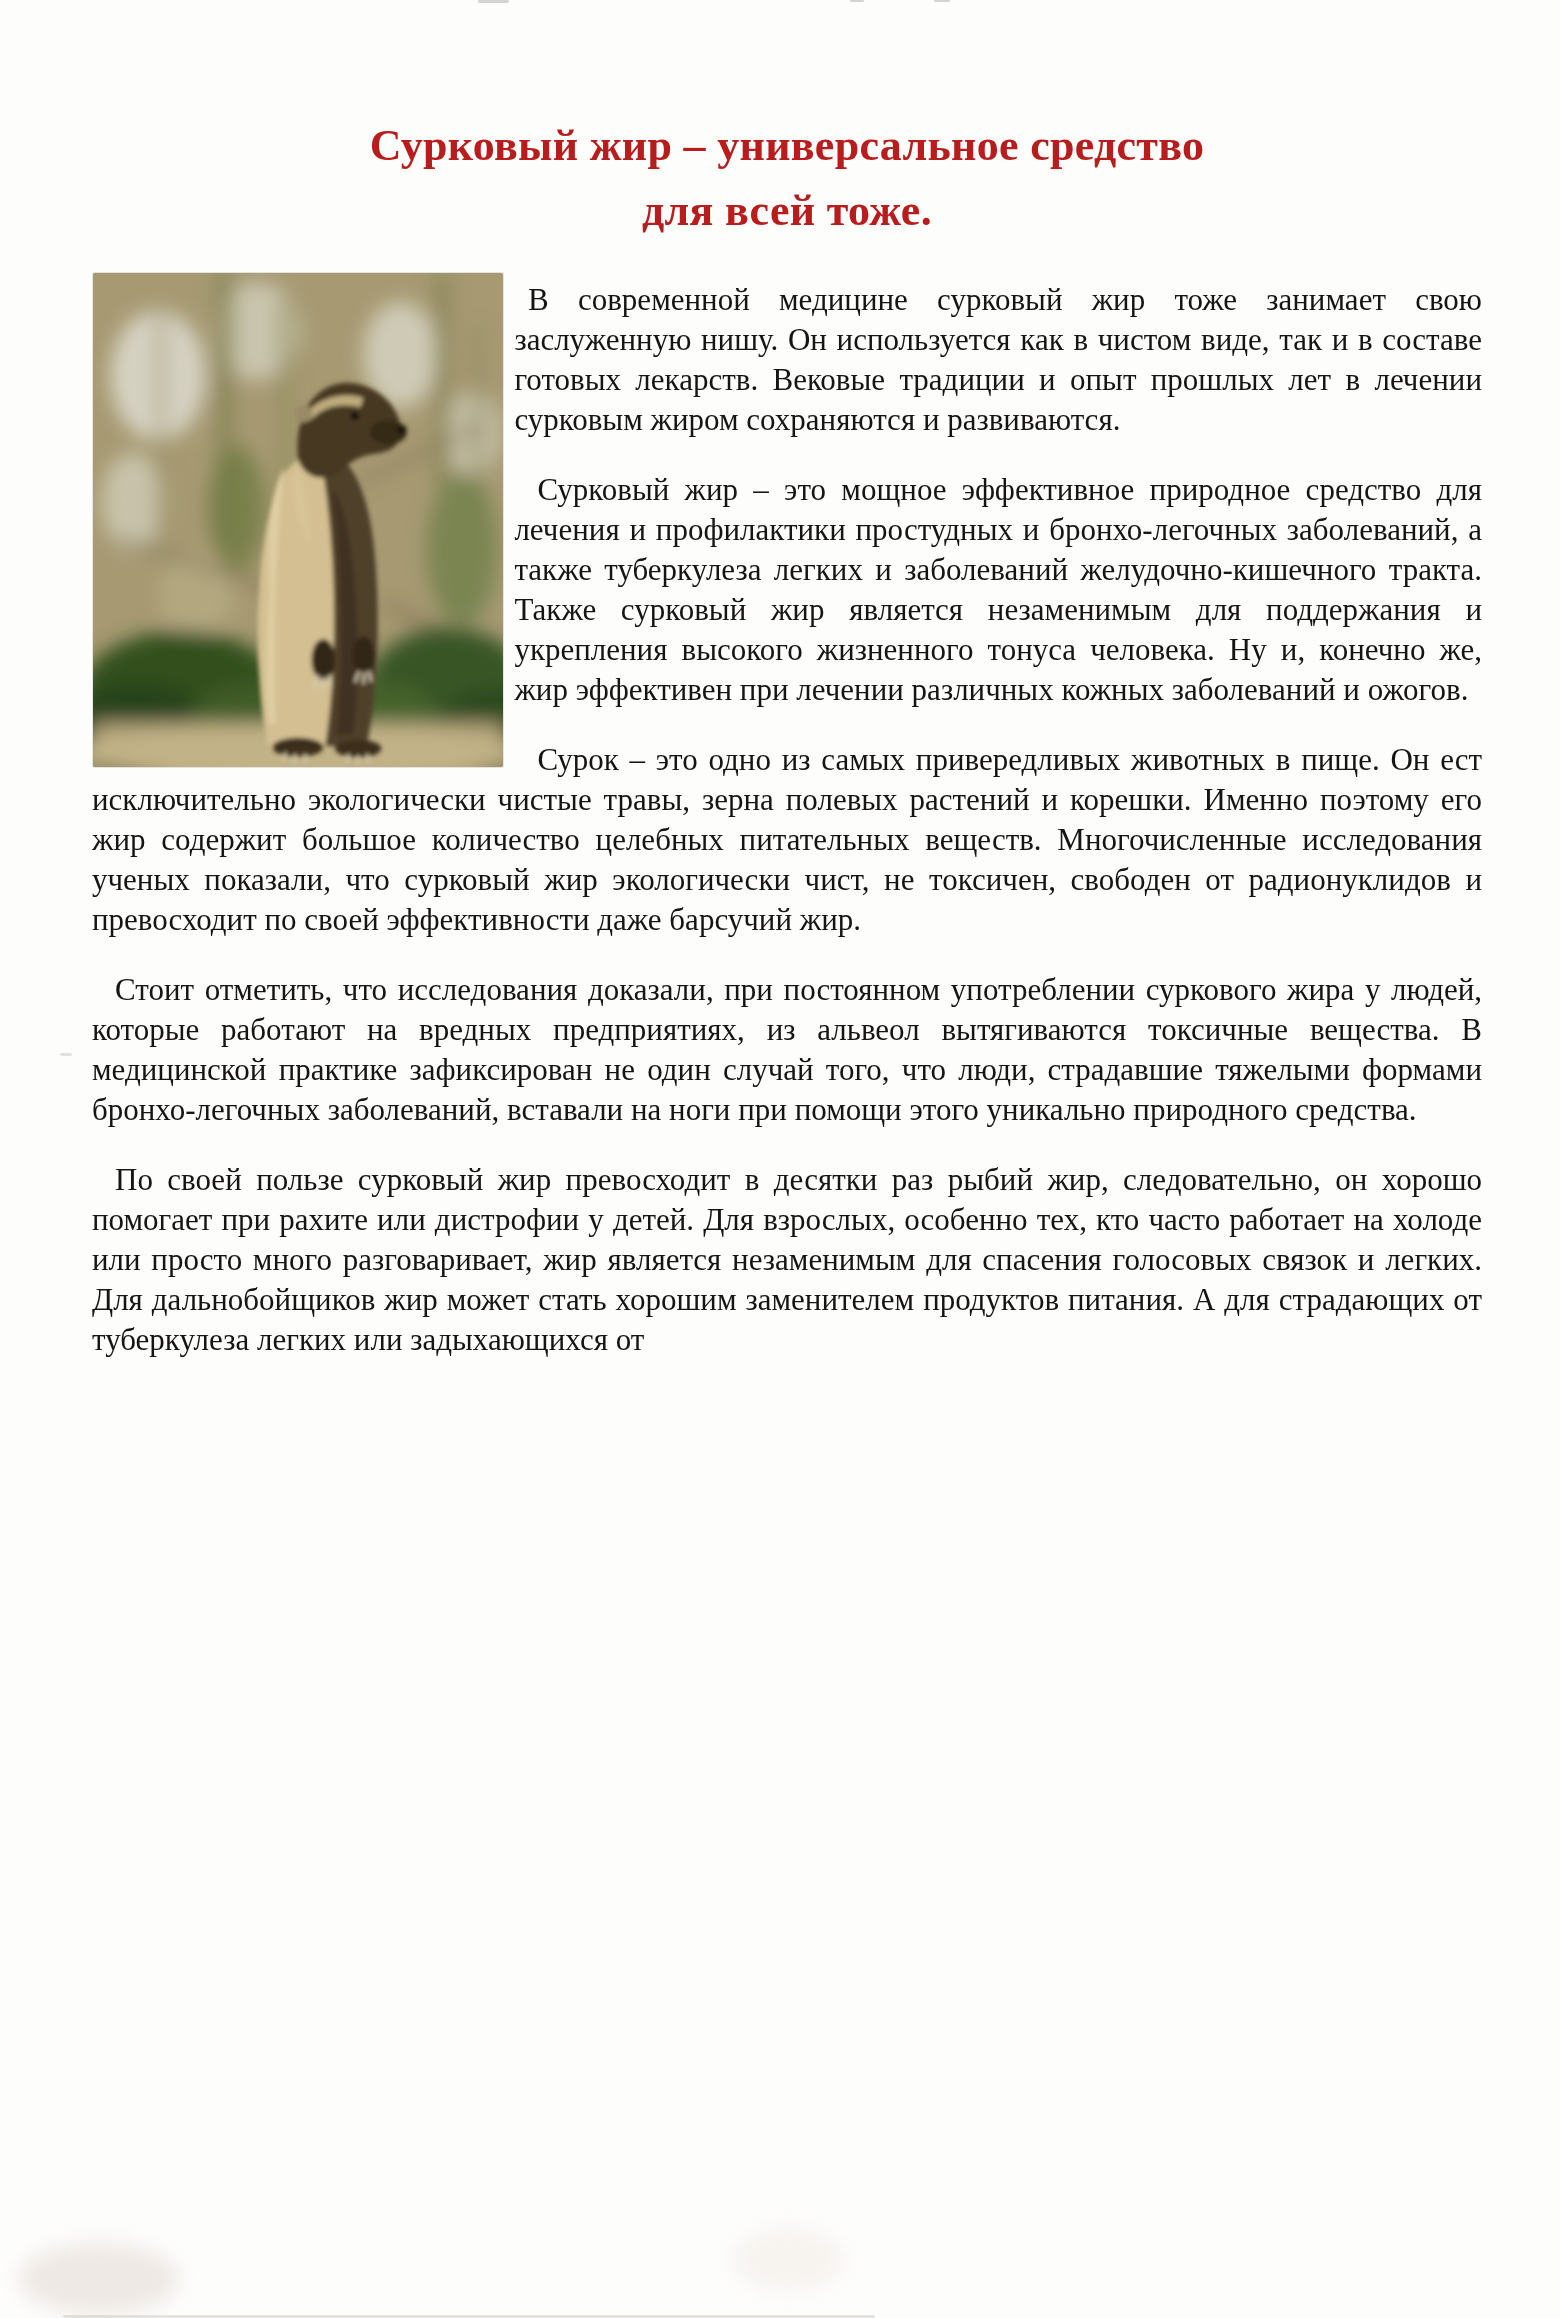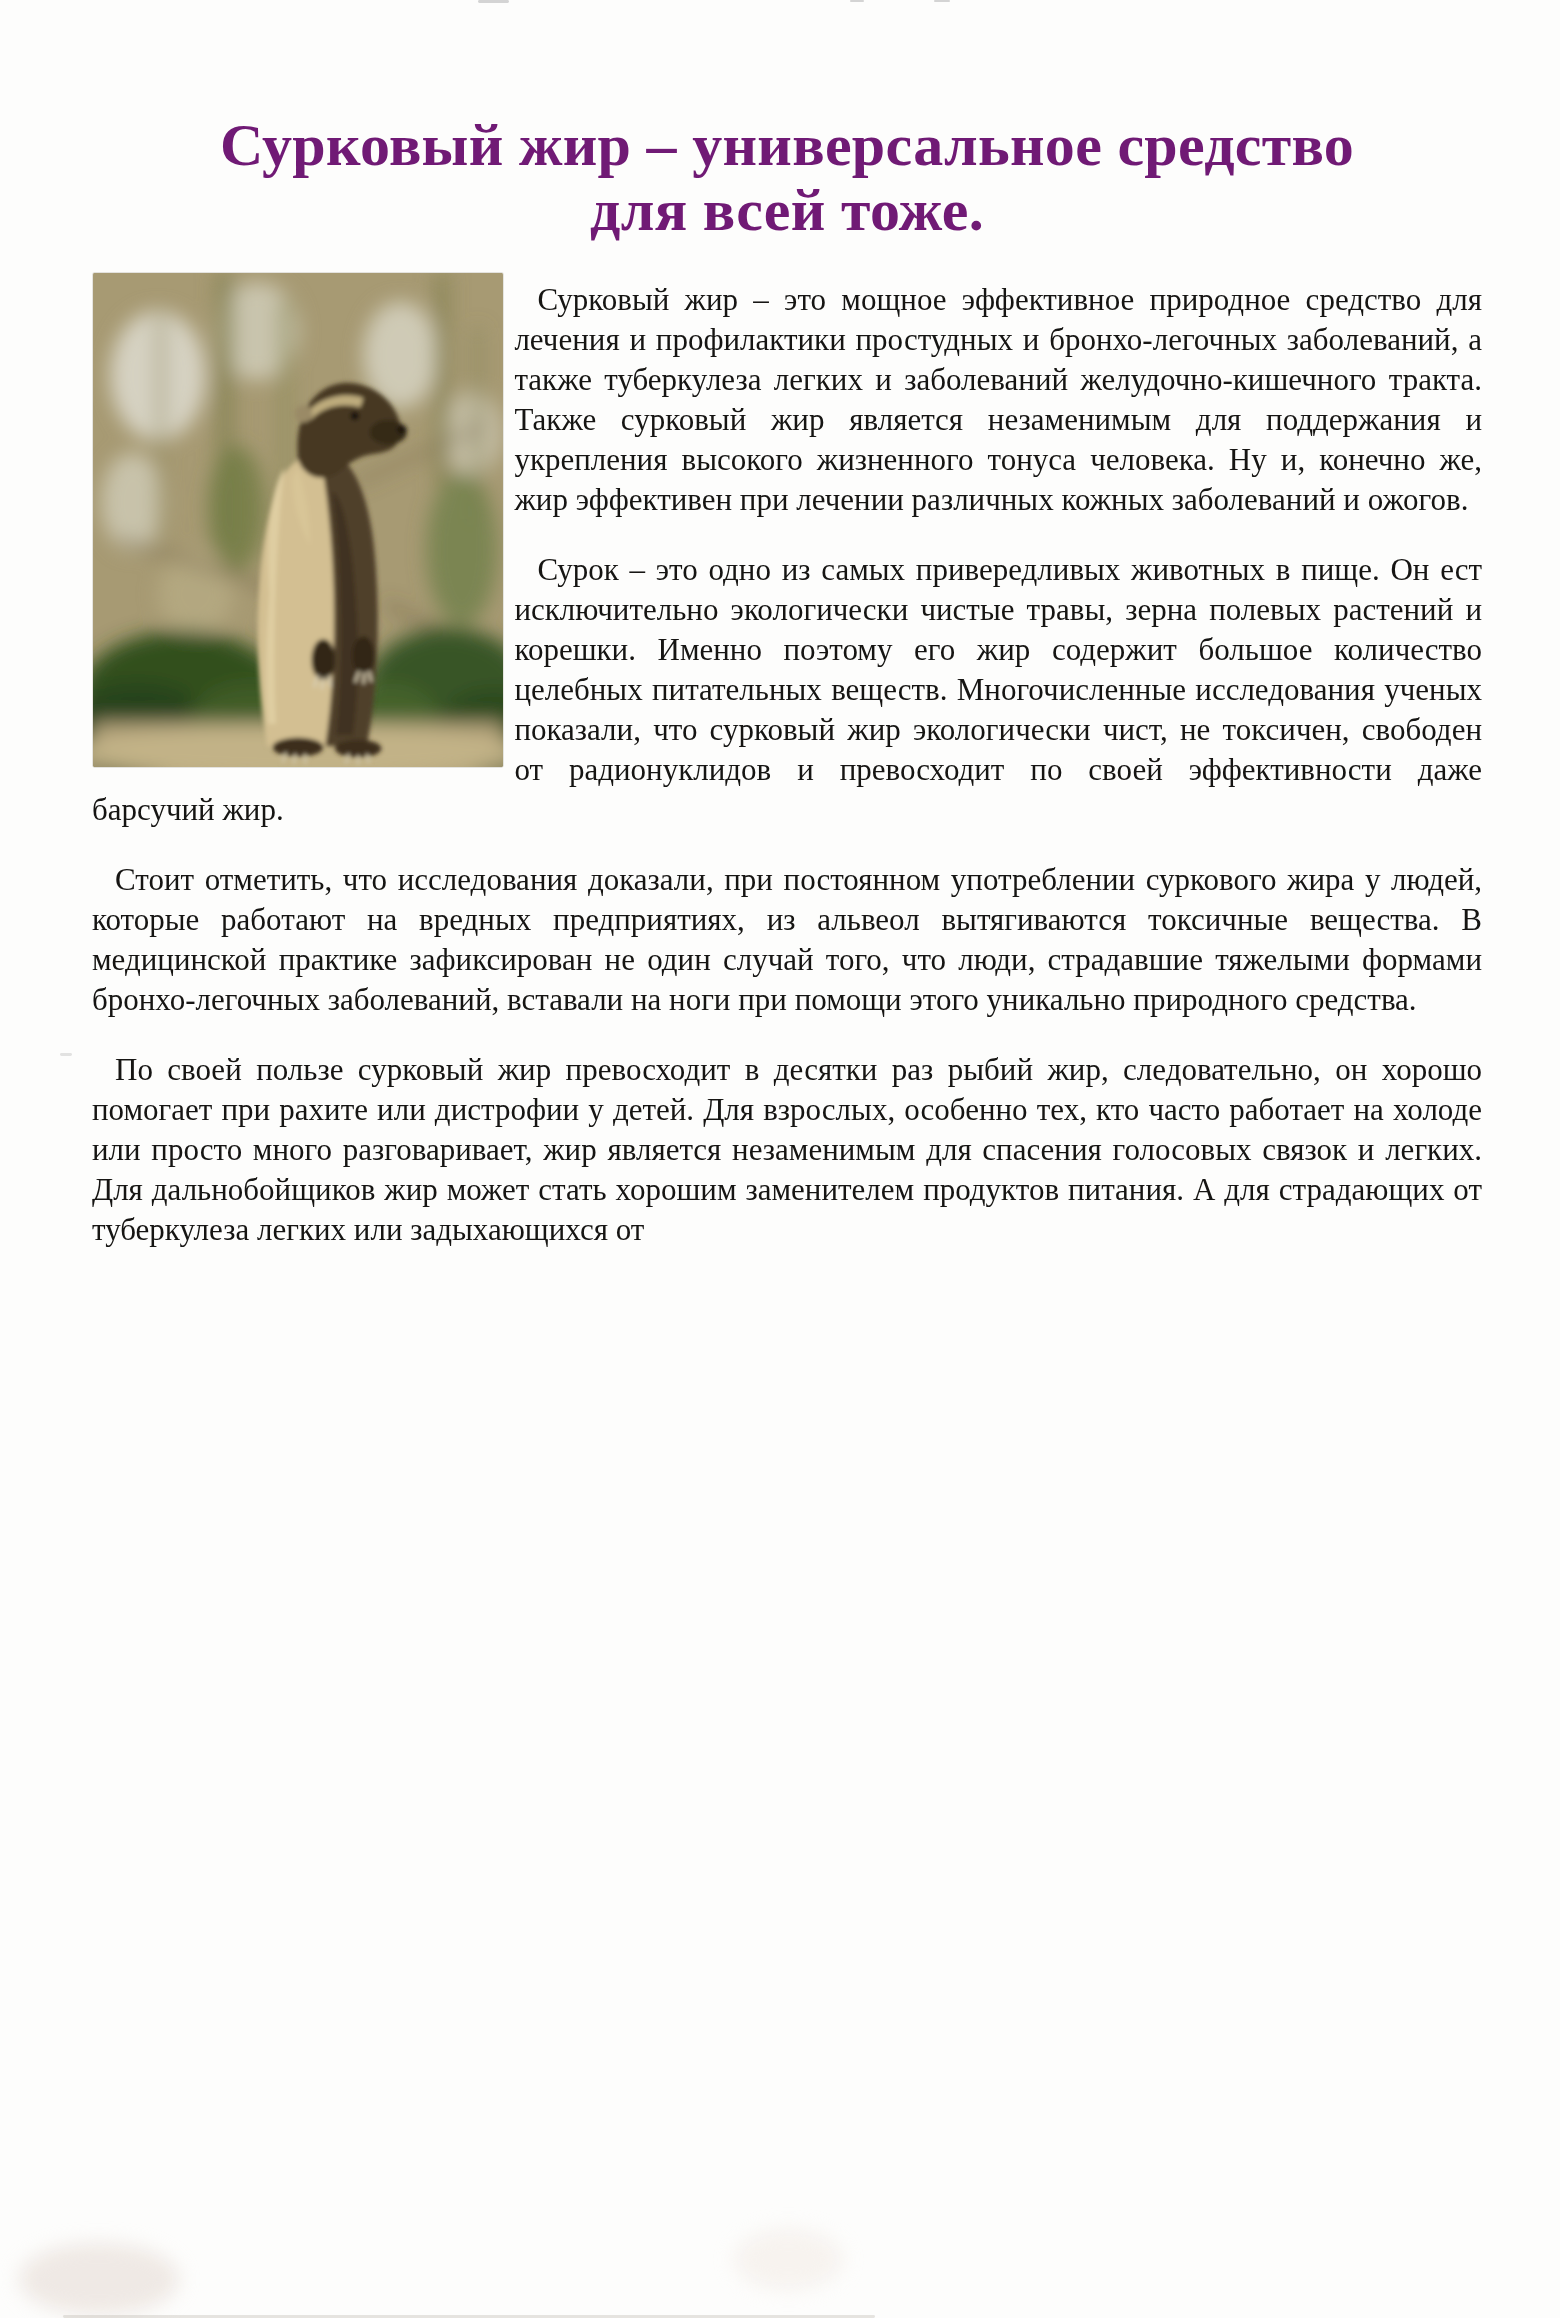--- a/index.html
+++ b/index.html
@@ -15,24 +15,24 @@
     overflow: hidden;
     font-family: "Liberation Serif", "DejaVu Serif", serif;
     color: #161513;
   }
   .content {
     padding: 113px 79px 0 92px;
   }
   .doc-title {
     text-align: center;
     font-weight: bold;
-    font-size: 60px;
+    font-size: 44px;
     line-height: 65px;
     letter-spacing: 0.3px;
-    color: #701a75;
+    color: #b91c1c;
     margin: 0 0 37px 0;
   }
   .doc-title .t-line { display: block; }
   .body-text {
     font-size: 31px;
     line-height: 40px;
     text-align: justify;
   }
   .body-text p {
     margin: 0 0 30px 0;
@@ -151,20 +151,21 @@
             <path d="M 389 584 l -5 14 M 397 586 l -1 14 M 404 584 l 3 13" stroke="#d8cfb4" stroke-width="4" fill="none" stroke-linecap="round"></path>
 
             <ellipse cx="300" cy="694" rx="37" ry="14" fill="#3c2f1d"></ellipse>
             <ellipse cx="388" cy="696" rx="34" ry="13" fill="#3c2f1d"></ellipse>
             <path d="M 282 703 l -4 12 M 296 705 l -2 12 M 310 705 l 1 12" stroke="#cfc5a8" stroke-width="4" fill="none" stroke-linecap="round"></path>
             <path d="M 374 705 l -3 11 M 388 707 l 0 11 M 401 705 l 2 11" stroke="#cfc5a8" stroke-width="4" fill="none" stroke-linecap="round"></path>
           </g>
         </svg>
       </figure>
 
+      <p style="text-indent:13.7px;">В современной медицине сурковый жир тоже занимает свою заслуженную нишу. Он используется как в чистом виде, так и в составе готовых лекарств. Вековые традиции и опыт прошлых лет в лечении сурковым жиром сохраняются и развиваются.</p>
       <p>Сурковый жир – это мощное эффективное природное средство для лечения и профилактики простудных и бронхо-легочных заболеваний, а также туберкулеза легких и заболеваний желудочно-кишечного тракта. Также сурковый жир является незаменимым для поддержания и укрепления высокого жизненного тонуса человека. Ну и, конечно же, жир эффективен при лечении различных кожных заболеваний и ожогов.</p>
       <p>Сурок – это одно из самых привередливых животных в пище. Он ест исключительно экологически чистые травы, зерна полевых растений и корешки. Именно поэтому его жир содержит большое количество целебных питательных веществ. Многочисленные исследования ученых показали, что сурковый жир экологически чист, не токсичен, свободен от радионуклидов и превосходит по своей эффективности даже барсучий жир.</p>
       <p>Стоит отметить, что исследования доказали, при постоянном употреблении суркового жира у людей, которые работают на вредных предприятиях, из альвеол вытягиваются токсичные вещества. В медицинской практике зафиксирован не один случай того, что люди, страдавшие тяжелыми формами бронхо-легочных заболеваний, вставали на ноги при помощи этого уникально природного средства.</p>
       <p>По своей пользе сурковый жир превосходит в десятки раз рыбий жир, следовательно, он хорошо помогает при рахите или дистрофии у детей. Для взрослых, особенно тех, кто часто работает на холоде или просто много разговаривает, жир является незаменимым для спасения голосовых связок и легких. Для дальнобойщиков жир может стать хорошим заменителем продуктов питания. А для страдающих от туберкулеза легких или задыхающихся от</p>
 
     </div>
   </div>
 
   <div class="scan-smudge" style="left:19px; top:2243px; width:160px; height:72px; background:rgba(228,216,210,0.55);"></div>
   <div class="scan-smudge" style="left:734px; top:2229px; width:109px; height:61px; background:rgba(240,230,224,0.45);"></div>

